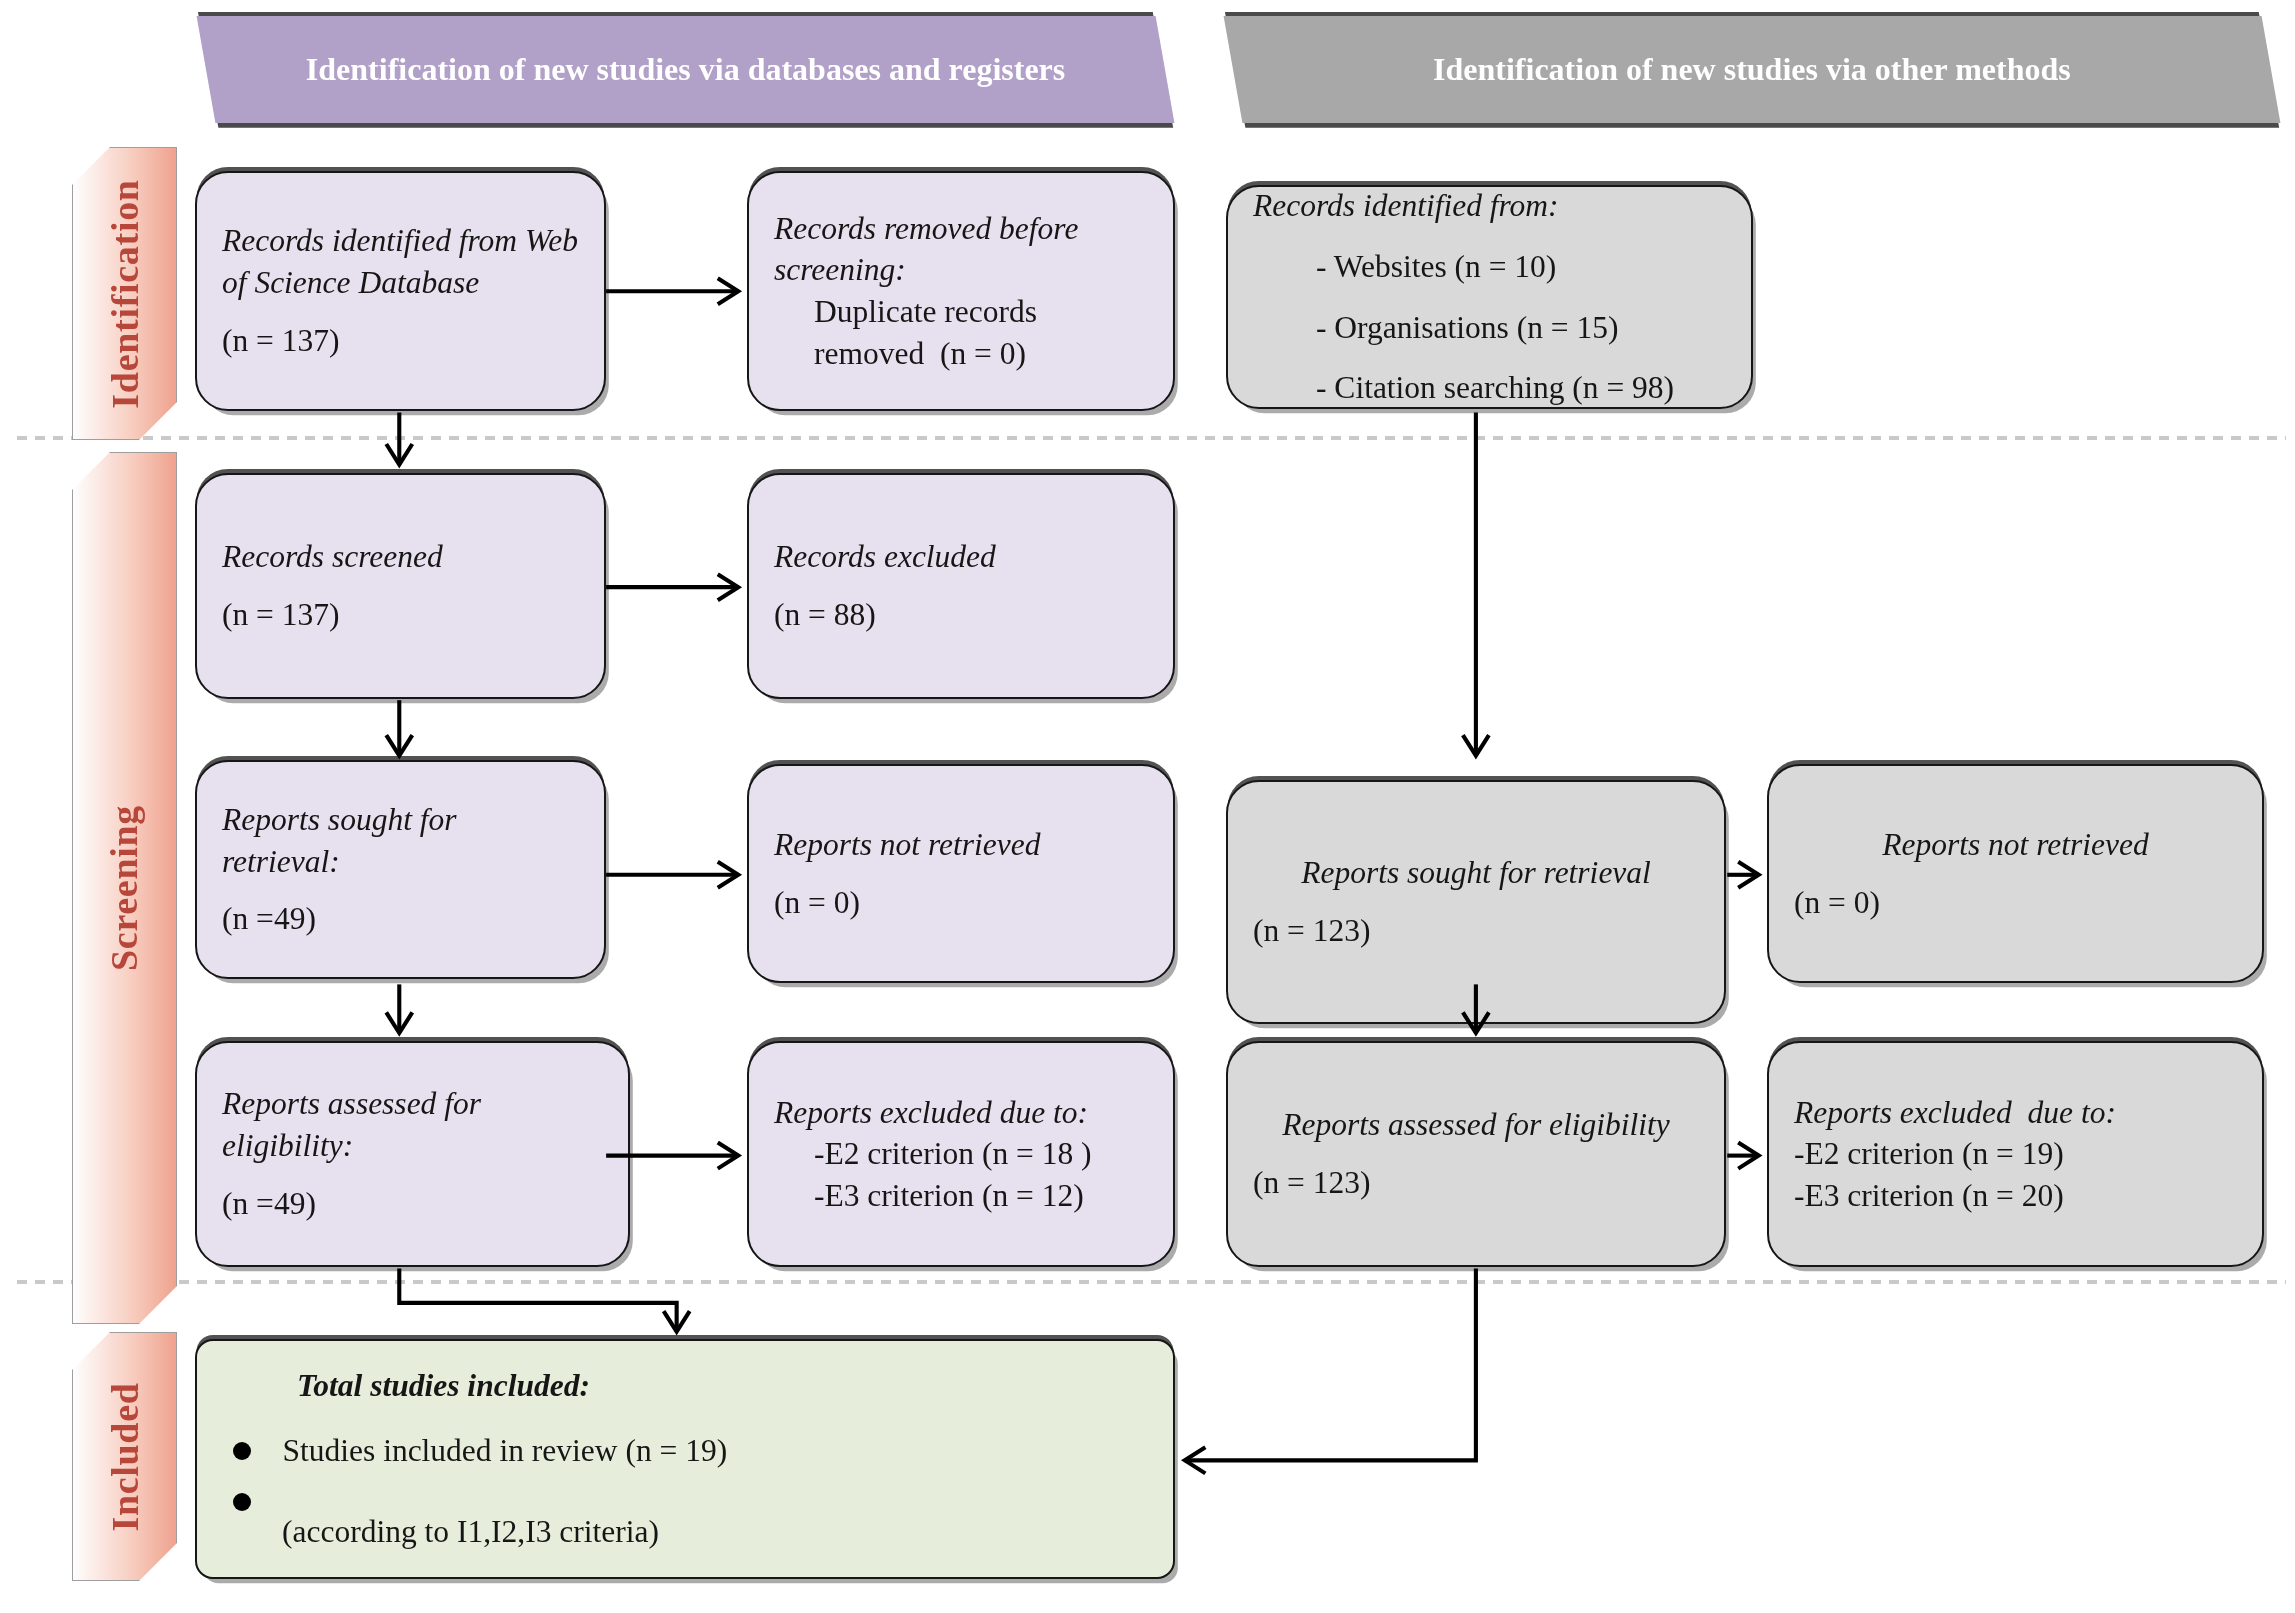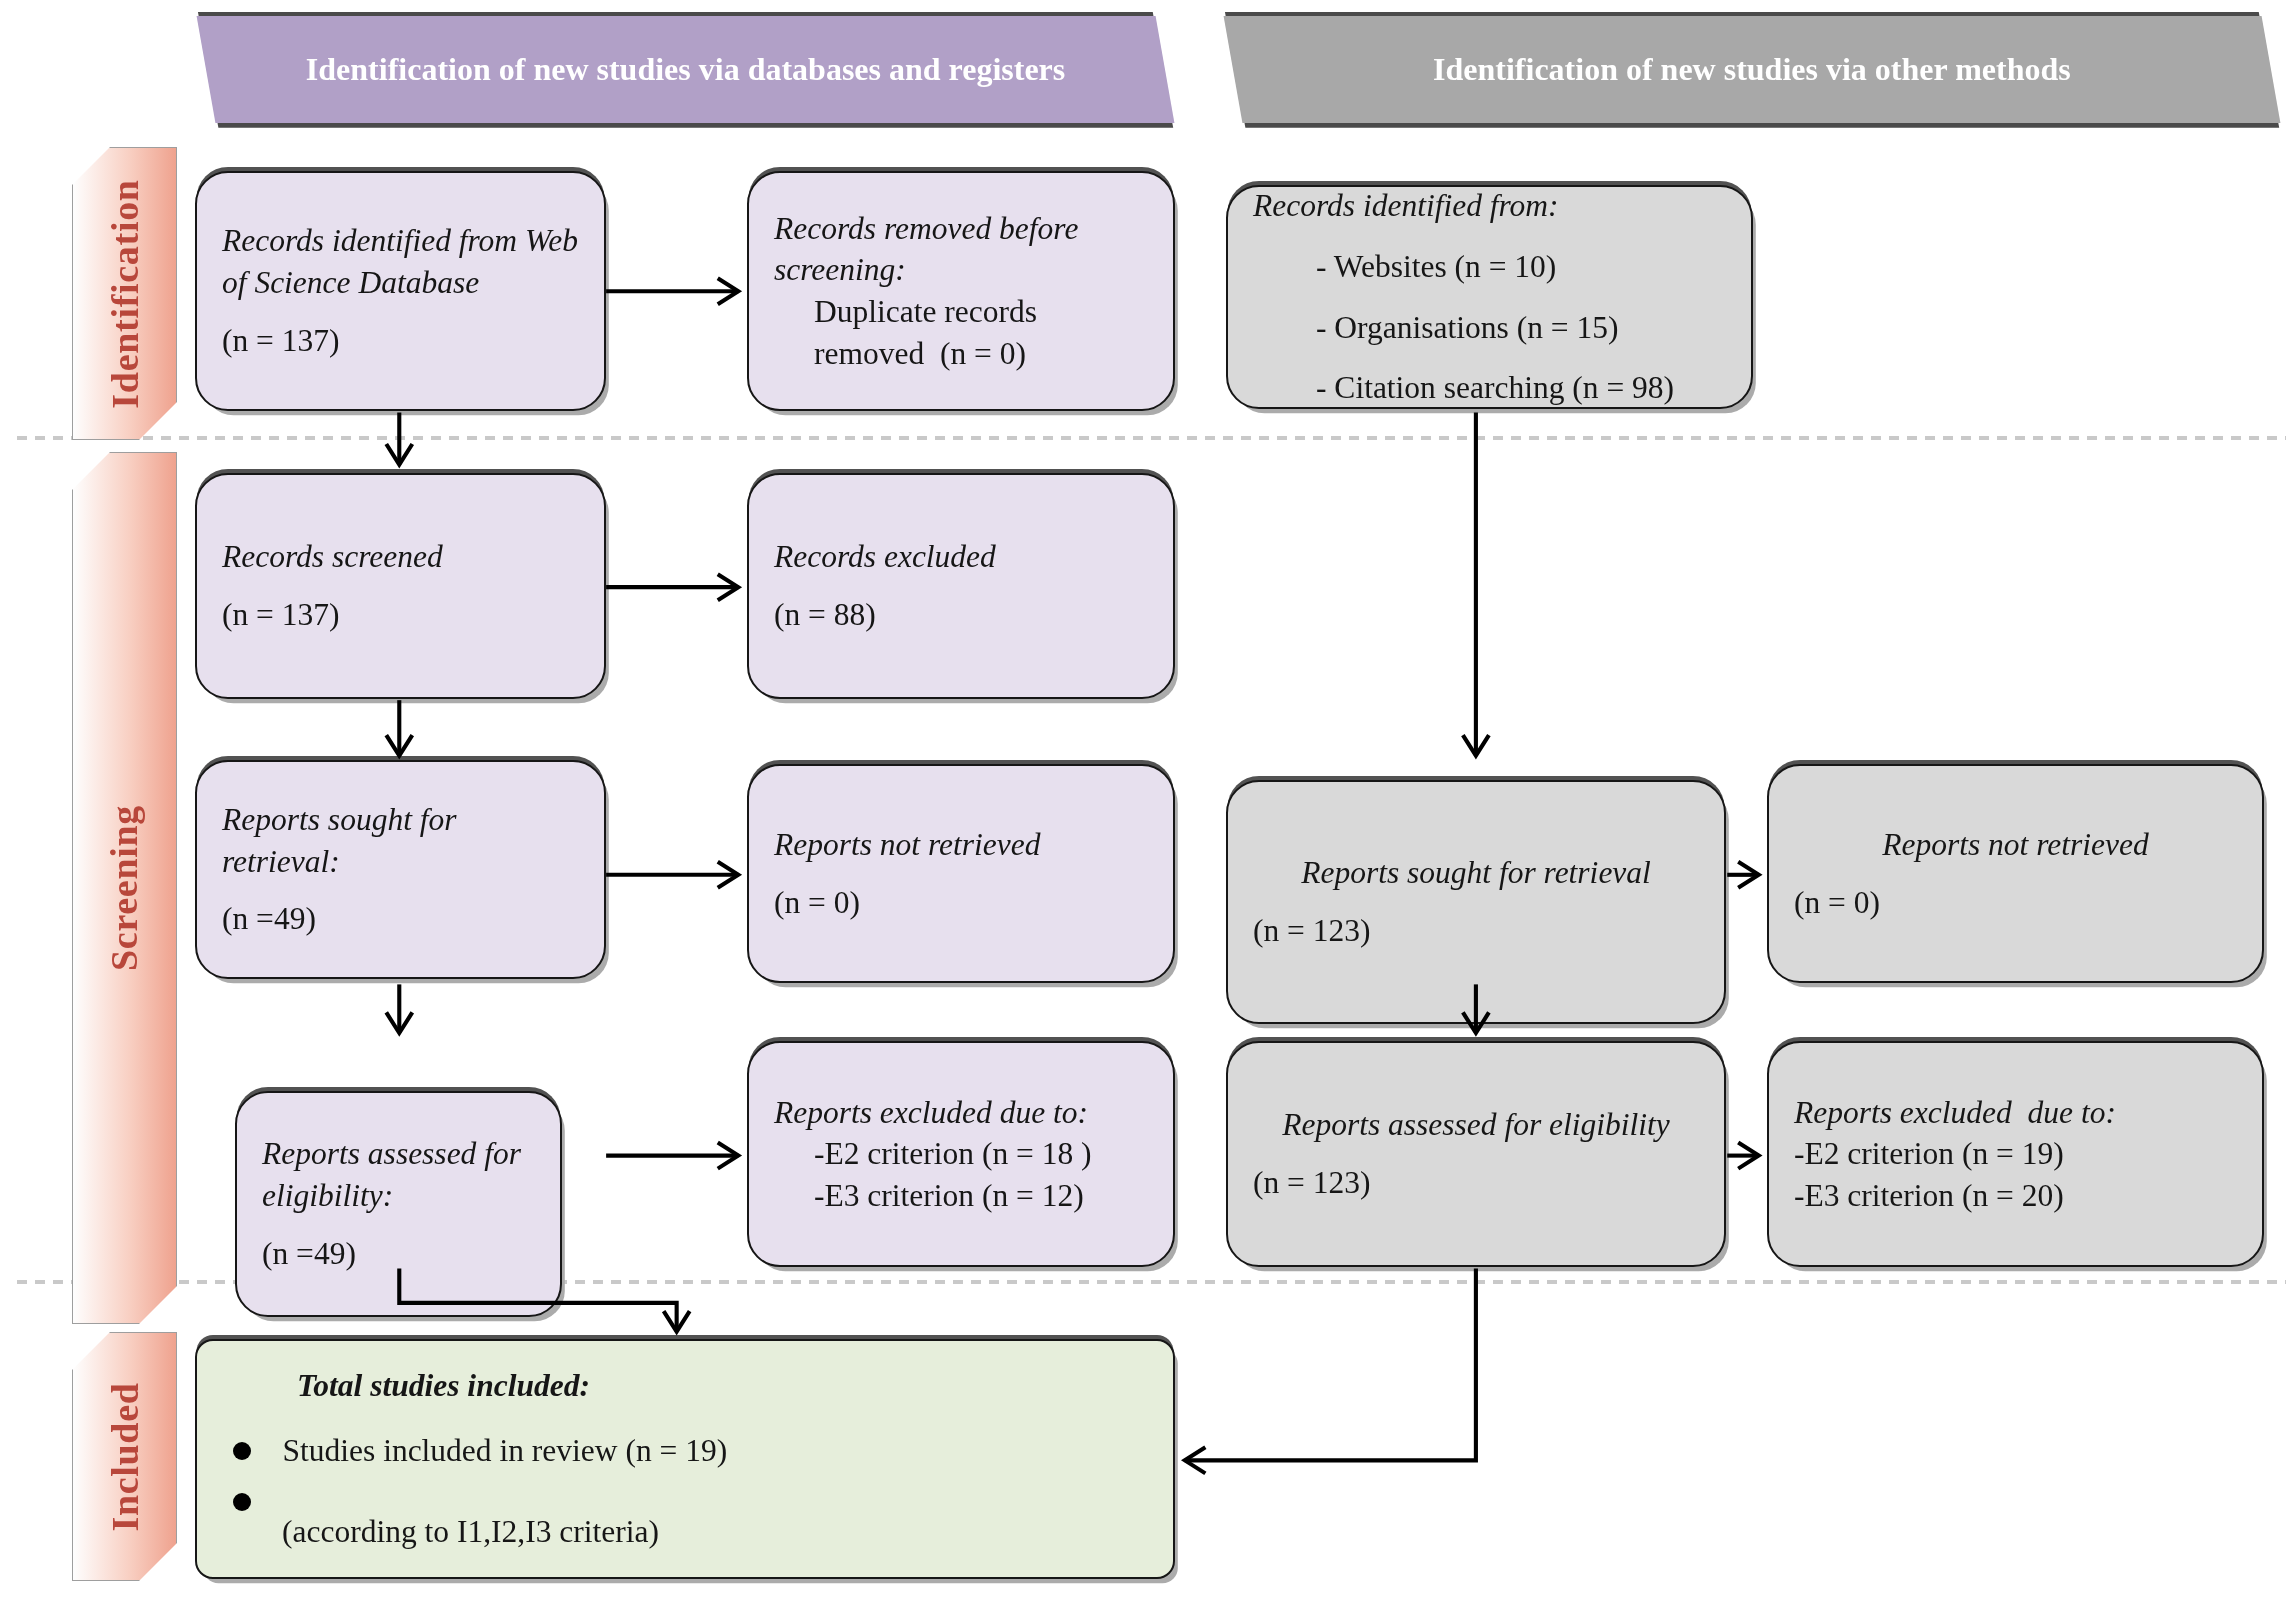--- a/index.html
+++ b/index.html
@@ -95,21 +95,21 @@
   .indent-1 { padding-left: 40px; }
   .indent-2 { padding-left: 63px; }
 
   #box-db-identified        { left: 195px;  top: 171px;  width: 411px; height: 240px; }
   #box-dup-removed          { left: 747px; top: 171px;  width: 428px; height: 240px; }
   #box-other-identified     { left: 1226px; top: 185px;  width: 527px; height: 224px; gap: 19px; }
   #box-records-screened     { left: 195px;  top: 473px;  width: 411px; height: 226px; }
   #box-records-excluded     { left: 747px; top: 473px;  width: 428px; height: 226px; }
   #box-reports-sought       { left: 195px;  top: 760px; width: 411px; height: 219px; }
   #box-reports-not-retrieved{ left: 747px; top: 764px; width: 428px; height: 219px; }
-  #box-reports-assessed     { left: 195px;  top: 1091px; width: 327px; height: 226px; margin-left: 40px; }
+  #box-reports-assessed     { left: 195px;  top: 1041px; width: 435px; height: 226px; }
   #box-reports-excluded     { left: 747px; top: 1041px; width: 428px; height: 226px; }
   #box-other-sought         { left: 1226px; top: 780px; width: 500px; height: 244px; }
   #box-other-not-retrieved  { left: 1767px; top: 764px; width: 497px; height: 219px; }
   #box-other-assessed       { left: 1226px; top: 1041px; width: 500px; height: 226px; }
   #box-other-excluded       { left: 1767px; top: 1041px; width: 497px; height: 226px; }
   #box-total-included       { left: 195px;  top: 1339px; width: 980px; height: 240px; border-radius: 18px; }
 
   
   .total-title { font-style: italic; font-weight: bold; margin-left: 75px; margin-bottom: 13.7px; }
   .bullet-row  { display: flex; align-items: flex-start; padding-left: 11px; margin-top: 9.6px; }

